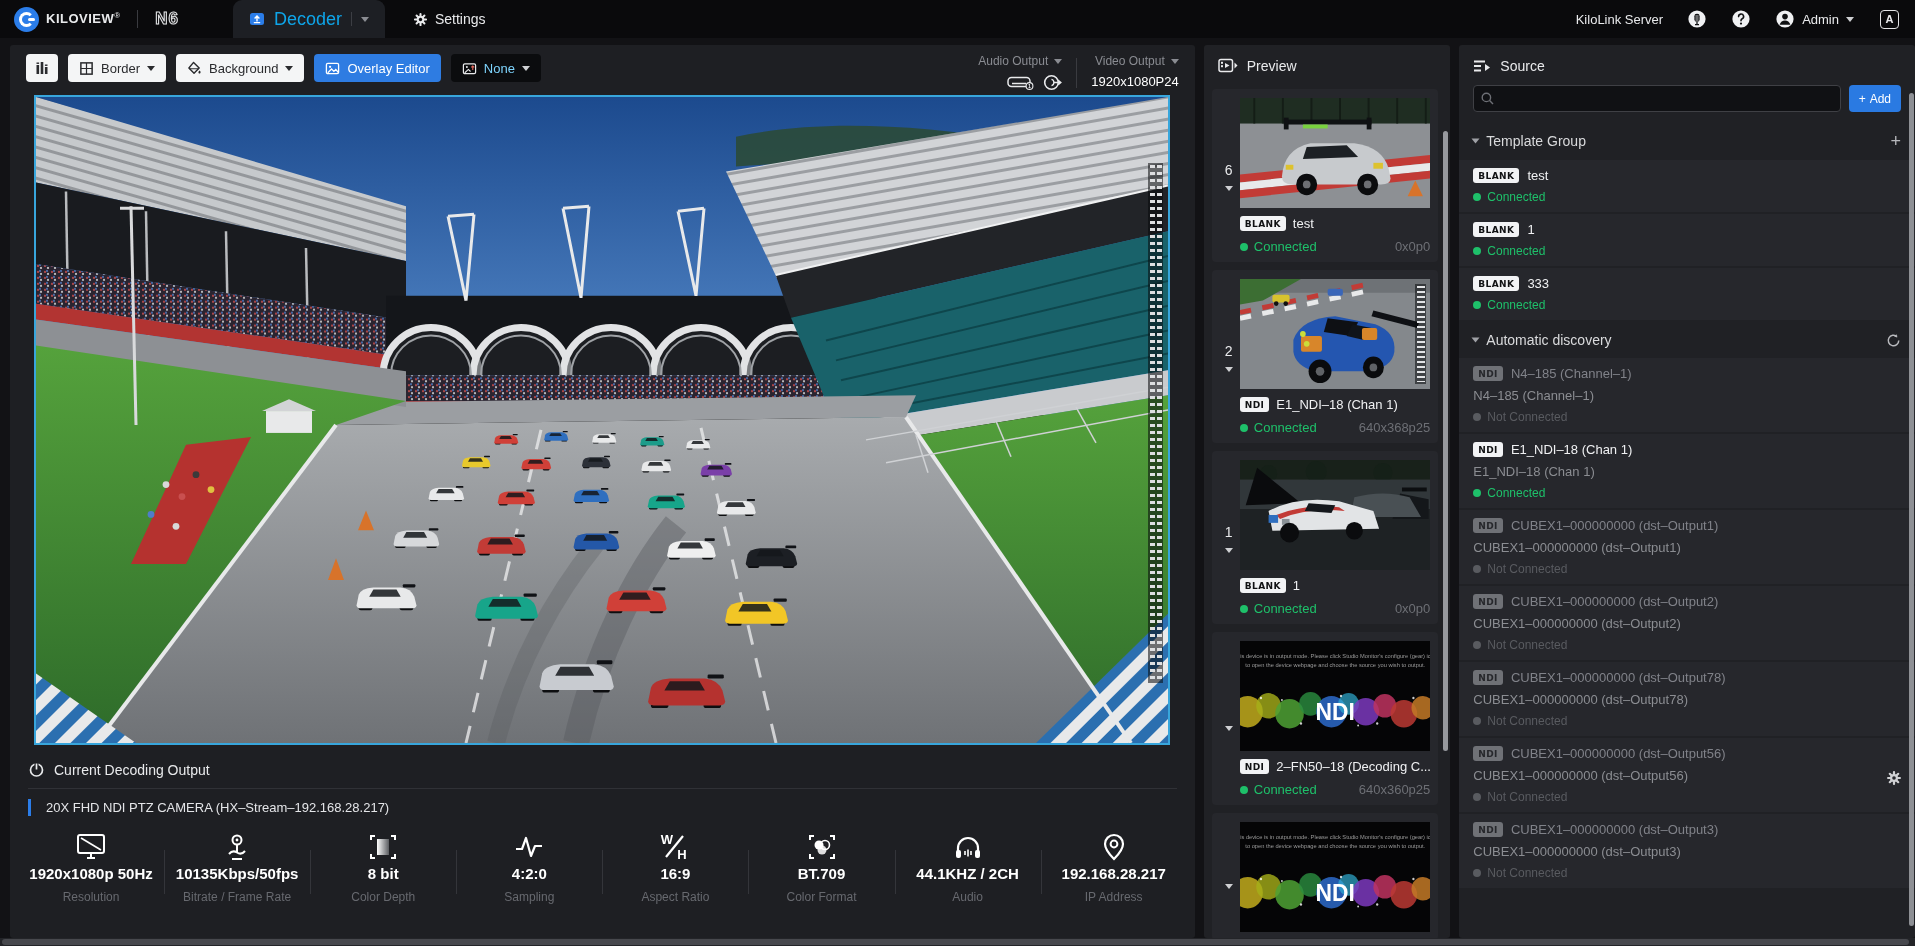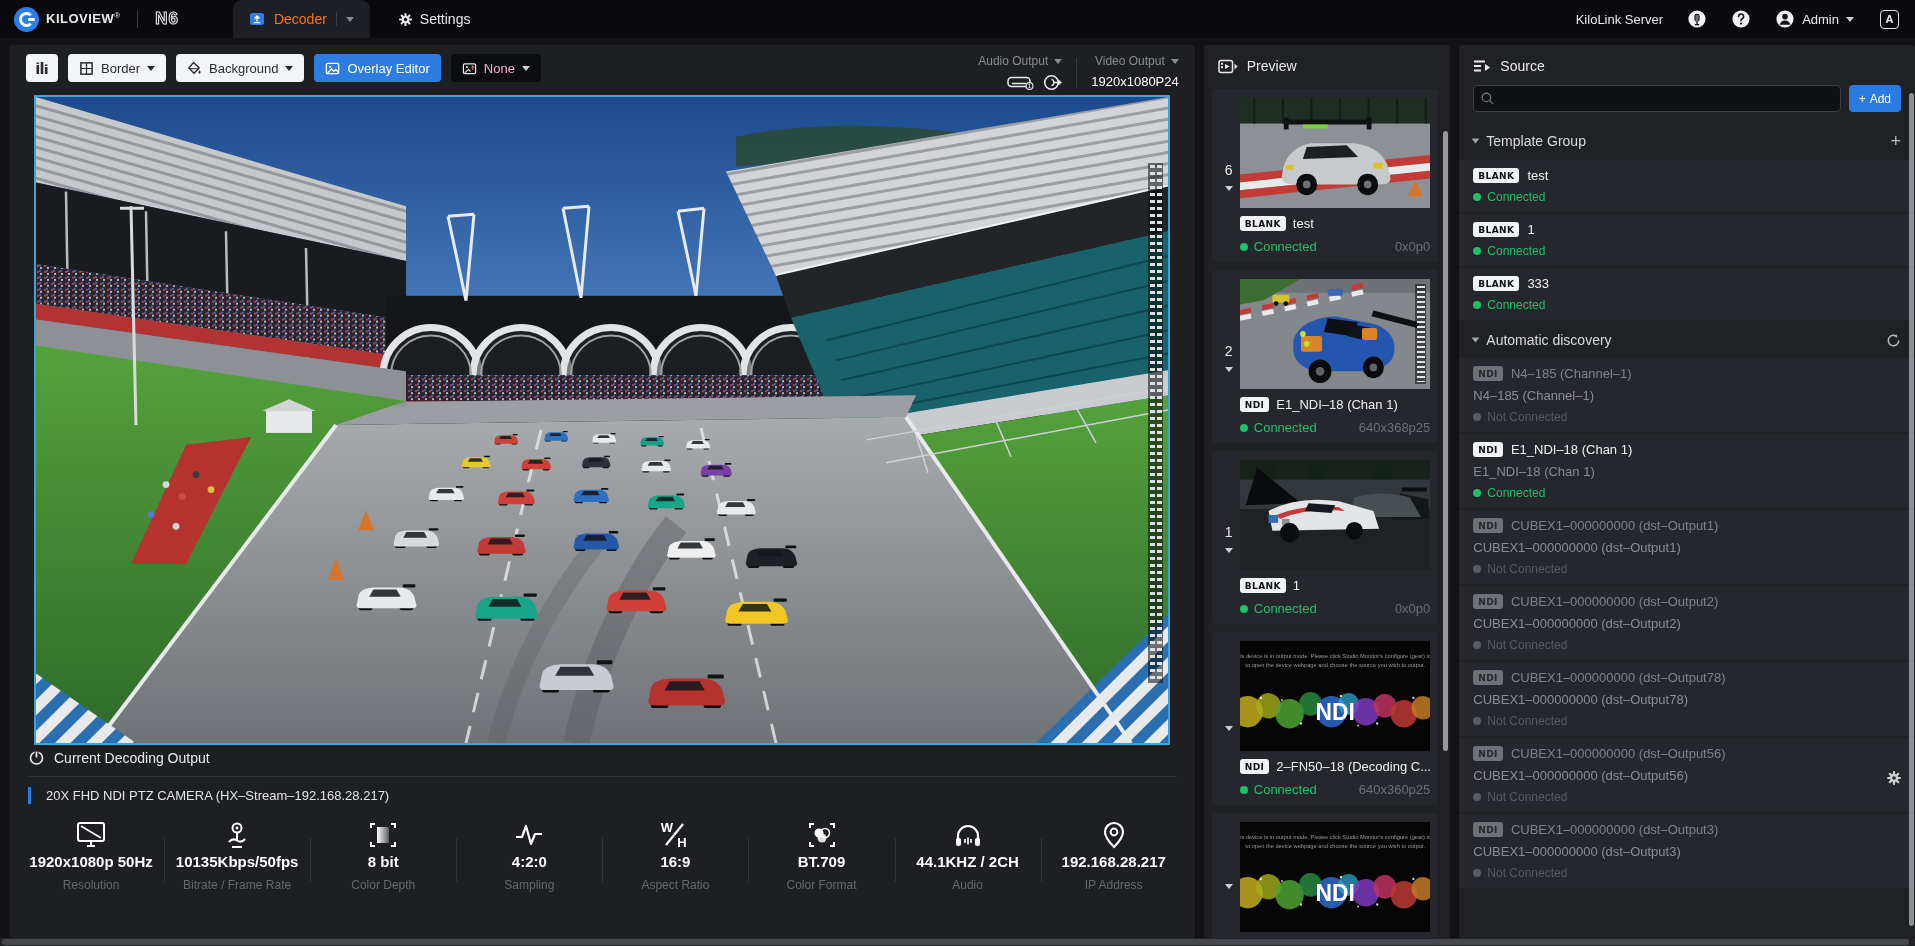--- a/index.html
+++ b/index.html
@@ -18,21 +18,21 @@
   .brand{display:flex;align-items:center;gap:7px}
   .logo-circle{width:25px;height:25px;border-radius:50%;background:#2b7de9;position:relative}
   .logo-circle::before{content:'';position:absolute;inset:5px;border:3px solid #fff;border-radius:50%;border-right-color:transparent}
   .logo-circle::after{content:'';position:absolute;right:4px;top:11px;width:7px;height:3px;background:#fff;border-radius:2px}
   .brand-name{font-weight:800;letter-spacing:.5px;font-size:13px}
   .brand-reg{font-size:8px;vertical-align:super}
   .brand-sep{width:1px;height:18px;background:#3a3b40;margin:0 10px;align-self:center}
   .n6{font-weight:800;font-size:17px;color:var(--hdr);-webkit-text-stroke:1.1px #dfe0e2;letter-spacing:1px}
   .tab{margin-left:54px;display:flex;align-items:center;gap:9px;background:#1d1f24;
        border-radius:9px 9px 0 0;padding:0 16px;cursor:pointer}
-  .tab-label{color:#f97316;font-size:14px}
+  .tab-label{color:#0ea5e9;font-size:18px}
   .tab-sep{width:1px;height:14px;background:#3c3e44}
   .settings{display:flex;align-items:center;gap:7px;margin-left:28px;font-size:14px;cursor:pointer}
   .hdr-right{margin-left:auto;display:flex;align-items:center;gap:24px;padding-right:16px}
   .hdr-right .kls{font-size:13px}
   .circle-ic{width:20px;height:20px;cursor:pointer}
   .user{display:flex;align-items:center;gap:7px;cursor:pointer}
   .caret{width:0;height:0;border-left:4px solid transparent;border-right:4px solid transparent;border-top:5px solid #cfd0d3;display:inline-block}
   .caret.dark{border-top-color:#2a2b2e}
   .caret.gray{border-top-color:#8a8c92}
   .lang{width:19px;height:19px;border:1.6px solid #e4e5e7;border-radius:4px;display:flex;align-items:center;justify-content:center;
@@ -44,53 +44,53 @@
   .main{width:1235px;display:flex;flex-direction:column}
   .preview{width:257px;background:#202125}
   .source{width:475px;background:#202125}
 
   
   .toolbar{display:flex;align-items:flex-start;padding:9px 16px 0 16px;height:48px}
   .tb-left{display:flex;gap:10px;align-items:center}
   .btn{height:28px;border-radius:4px;display:flex;align-items:center;gap:7px;padding:0 11px;font-size:13px;cursor:pointer;border:none}
   .btn.light{background:#f4f5f6;color:#2a2b2e}
   .btn.blue{background:#2e7ce2;color:#fff}
-  .btn.dark{background:#0b0c0e;color:#f9a8d4}
+  .btn.dark{background:#0b0c0e;color:#7dd3fc}
   .btn.sq{width:32px;justify-content:center;padding:0}
   .tb-right{margin-left:auto;display:flex;align-items:flex-start;gap:14px}
   .out-col{display:flex;flex-direction:column;align-items:flex-end;gap:6px}
   .out-label{color:#8a8c92;font-size:12px;display:flex;align-items:center;gap:6px;cursor:pointer}
   .out-icons{display:flex;align-items:center;gap:9px}
   .out-div{width:1px;height:30px;background:#3a3b40;margin-top:4px}
   .out-val{font-size:13px;color:#fff}
 
   
   .video-wrap{width:1136px;height:650px;margin:2px auto 0;border:2px solid var(--vborder);position:relative;background:#000}
   .video-wrap svg.scene{width:100%;height:100%}
   .meter{position:absolute;z-index:5;background:rgba(8,9,11,.55);display:flex;justify-content:space-around;padding:2px 1px}
   .meter i{width:4px;background-image:repeating-linear-gradient(to bottom,#e3e4e6 0 2px,transparent 2px 5px)}
   .meter.big{right:5px;top:66px;bottom:60px;width:15px}
   .meter.big i{width:5px;background-image:repeating-linear-gradient(to bottom,#dedfe1 0 3px,transparent 3px 7px)}
   .meter.small{right:4px;top:5px;bottom:5px;width:11px}
 
   
-  .dec-head{display:flex;align-items:center;gap:9px;padding:4px 18px 0 18px;font-size:14px}
+  .dec-head{display:flex;align-items:center;gap:9px;padding:16px 18px 0 18px;font-size:14px}
   .dec-hr{height:1px;background:#303136;margin:10px 18px 0 18px}
   .dec-src{display:flex;align-items:center;gap:15px;margin:10px 18px 0 18px}
   .dec-src-bar{width:3px;height:17px;background:#2b7de9}
   .dec-src-name{font-size:13px;color:#e4e5e8}
   .stats{display:flex;margin-top:12px;padding:0 8px}
   .stat{flex:1;text-align:center;position:relative;padding:2px 0 0 0}
   .stat+.stat::before{content:'';position:absolute;left:0;top:22px;width:1px;height:44px;background:#34353a}
   .stat-ic{height:34px;display:flex;align-items:center;justify-content:center}
   .stat-val{font-size:15px;font-weight:700;margin-top:1px;color:#fff}
   .stat-lab{font-size:12px;color:#67696f;margin-top:8px}
 
   
-  .p-head{display:flex;align-items:center;gap:9px;padding:13px 14px 9px 14px;font-size:14px}
+  .p-head{display:flex;gap:9px;padding:13px 14px 9px 14px;font-size:14px}
   .p-list{position:absolute;top:44px;bottom:0;left:0;right:0;overflow:hidden;padding:0 12px 0 8px}
   .pcard{background:var(--card);border-radius:4px;margin-bottom:8px;padding:9px 8px 8px 6px;display:flex;cursor:pointer}
   .pleft{width:22px;display:flex;flex-direction:column;align-items:center;justify-content:center;gap:8px;flex:none}
   .chnum{font-size:14px;color:#e9eaec;min-height:10px}
   .pbody{flex:1;min-width:0}
   .pthumb{height:110px;background:#000;position:relative;overflow:hidden}
   .pthumb svg{width:100%;height:100%}
   .prow{display:flex;align-items:center;gap:7px;margin-top:8px}
   .pname{font-size:13px;color:#f0f1f3;white-space:nowrap;overflow:hidden}
   .badge{background:#f2f3f5;color:#101113;font-weight:700;font-size:9px;letter-spacing:.4px;

